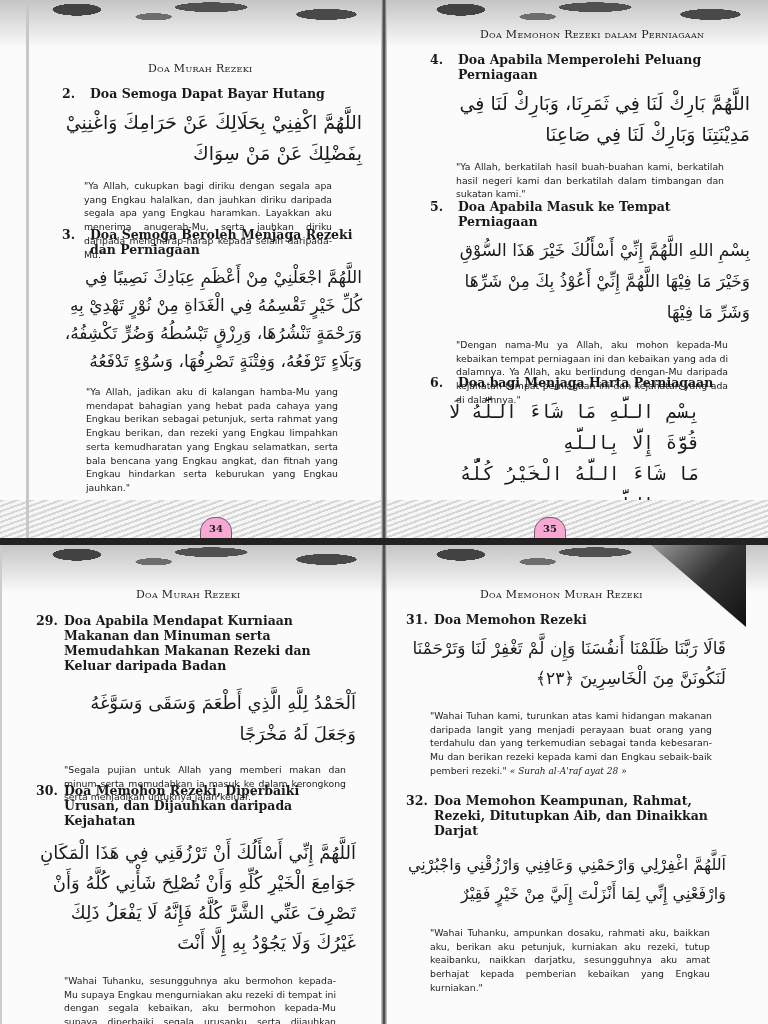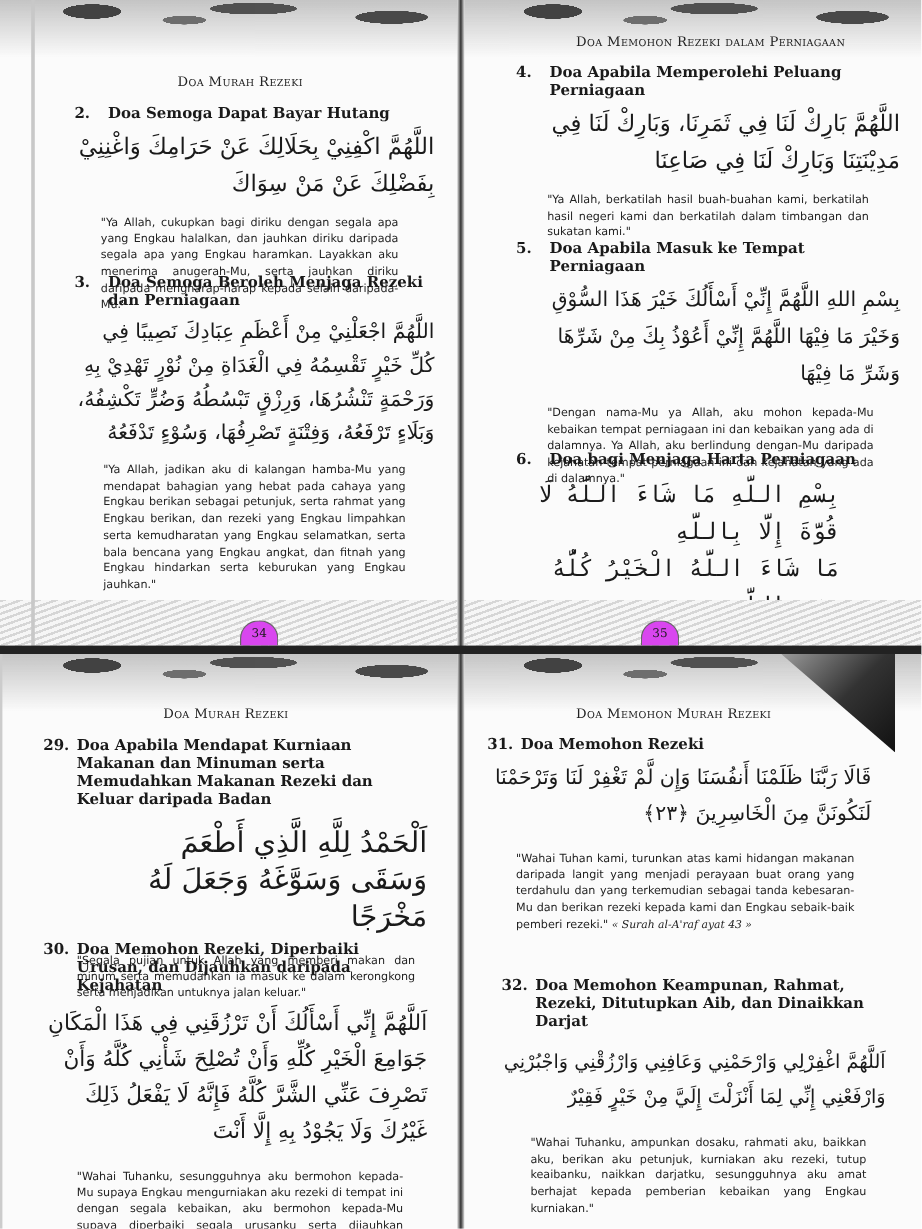--- a/index.html
+++ b/index.html
@@ -19,21 +19,21 @@
   .deco { position:absolute; top:0; left:0; right:0; height:48px;
           background:
             radial-gradient(ellipse 40px 10px at 20% 20%, #222 0 60%, transparent 61%),
             radial-gradient(ellipse 60px 8px at 55% 15%, #333 0 60%, transparent 61%),
             radial-gradient(ellipse 50px 9px at 85% 30%, #2a2a2a 0 60%, transparent 61%),
             radial-gradient(ellipse 30px 6px at 40% 35%, #555 0 60%, transparent 61%),
             linear-gradient(to bottom, #bbb, rgba(255,255,255,0));
           opacity:0.85; }
   .foot-deco { position:absolute; left:0; right:0; bottom:0; height:40px;
           background:repeating-linear-gradient(160deg, #d6d6d6 0 2px, #f6f6f6 2px 5px); }
-  .page-num { position:absolute; bottom:2px; width:30px; height:20px; border-radius:15px 15px 0 0; background:#d946ef; border:1px solid #666; border-bottom:none; font-size:10px; text-align:center; line-height:22px; font-weight:normal; }
+  .page-num { position:absolute; bottom:2px; width:30px; height:20px; border-radius:15px 15px 0 0; background:#f9a8d4; border:1px solid #666; border-bottom:none; font-size:10px; text-align:center; line-height:22px; font-weight:bold; }
 
   .running-head { position:absolute; top:62px; font-size:11px; letter-spacing:0.3px; font-variant:small-caps; color:#222; }
   .p34 .running-head { left:148px; }
   .p35 .running-head { left:96px; }
   .p-left2 .running-head { left:136px; top:43px; }
   .p-right2 .running-head { left:96px; top:43px; }
 
   .section { position:absolute; }
   .sec-title { font-weight:bold; font-size:12.5px; line-height:15px; display:flex; }
   .sec-title .num { width:28px; flex:0 0 28px; }
@@ -116,21 +116,21 @@
 
 <div class="page p-left2">
   <div class="deco"></div>
   <div class="running-head">Doa Murah Rezeki</div>
 
   <div class="section" style="left:36px; top:68px; width:320px;">
     <div class="sec-title">
       <span class="num">29.</span>
       <span>Doa Apabila Mendapat Kurniaan Makanan dan Minuman serta Memudahkan Makanan Rezeki dan Keluar daripada Badan</span>
     </div>
-    <div class="arabic" style="margin-top:14px; font-size:24px;margin-left:44px;">اَلْحَمْدُ لِلَّهِ الَّذِي أَطْعَمَ وَسَقَى وَسَوَّغَهُ وَجَعَلَ لَهُ مَخْرَجًا</div>
+    <div class="arabic" style="margin-top:14px; font-size:18px;margin-left:44px;">اَلْحَمْدُ لِلَّهِ الَّذِي أَطْعَمَ وَسَقَى وَسَوَّغَهُ وَجَعَلَ لَهُ مَخْرَجًا</div>
     <div class="translation" style="margin-left:28px; margin-top:14px; width:282px;">"Segala pujian untuk Allah yang memberi makan dan minum serta memudahkan ia masuk ke dalam kerongkong serta menjadikan untuknya jalan keluar."</div>
   </div>
 
   <div class="section" style="left:36px; top:238px; width:320px;">
     <div class="sec-title">
       <span class="num">30.</span>
       <span>Doa Memohon Rezeki, Diperbaiki Urusan, dan Dijauhkan daripada Kejahatan</span>
     </div>
     <div class="arabic" style="font-size:18px; line-height:30px; margin-top:10px;">اَللَّهُمَّ إِنِّي أَسْأَلُكَ أَنْ تَرْزُقَنِي فِي هَذَا الْمَكَانِ جَوَامِعَ الْخَيْرِ كُلِّهِ وَأَنْ تُصْلِحَ شَأْنِي كُلَّهُ وَأَنْ تَصْرِفَ عَنِّي الشَّرَّ كُلَّهُ فَإِنَّهُ لَا يَفْعَلُ ذَلِكَ غَيْرُكَ وَلَا يَجُوْدُ بِهِ إِلَّا أَنْتَ</div>
     <div class="translation" style="margin-left:28px; margin-top:16px; width:272px;">"Wahai Tuhanku, sesungguhnya aku bermohon kepada-Mu supaya Engkau mengurniakan aku rezeki di tempat ini dengan segala kebaikan, aku bermohon kepada-Mu supaya diperbaiki segala urusanku serta dijauhkan daripadaku semua kejahatan, kerana sesungguhnya tiada sesiapa yang mampu berbuat demikian selain daripada Engkau."</div>
@@ -143,25 +143,25 @@
   <div class="running-head">Doa Memohon Murah Rezeki</div>
 
   <div class="section" style="left:22px; top:67px; width:320px;">
     <div class="sec-title">
       <span class="num">31.</span>
       <span>Doa Memohon Rezeki</span>
     </div>
     <div class="arabic" style="font-size:17px; line-height:30px; ">قَالَا رَبَّنَا ظَلَمْنَا أَنفُسَنَا وَإِن لَّمْ تَغْفِرْ لَنَا وَتَرْحَمْنَا لَنَكُونَنَّ مِنَ الْخَاسِرِينَ ﴿٢٣﴾</div>
     <div class="translation" style="margin-left:24px; margin-top:16px; width:282px;">
       <span>"Wahai Tuhan kami, turunkan atas kami hidangan makanan daripada langit yang menjadi perayaan buat orang yang terdahulu dan yang terkemudian sebagai tanda kebesaran-Mu dan berikan rezeki kepada kami dan Engkau sebaik-baik pemberi rezeki."</span>
-      <span class="ref">« Surah al-A'raf ayat 43 »</span>
+      <span class="ref">« Surah al-A'raf ayat 28 »</span>
     </div>
   </div>
 
-  <div class="section" style="left:22px; top:268px; width:320px;margin-left:12px;">
+  <div class="section" style="left:22px; top:248px; width:320px;">
     <div class="sec-title">
       <span class="num">32.</span>
       <span>Doa Memohon Keampunan, Rahmat, Rezeki, Ditutupkan Aib, dan Dinaikkan Darjat</span>
     </div>
     <div class="arabic" style="font-size:16px; line-height:29px; margin-top:12px;">اَللَّهُمَّ اغْفِرْلِي وَارْحَمْنِي وَعَافِنِي وَارْزُقْنِي وَاجْبُرْنِي وَارْفَعْنِي إِنِّي لِمَا أَنْزَلْتَ إِلَيَّ مِنْ خَيْرٍ فَقِيْرٌ</div>
     <div class="translation" style="margin-left:24px; margin-top:18px; width:280px;">"Wahai Tuhanku, ampunkan dosaku, rahmati aku, baikkan aku, berikan aku petunjuk, kurniakan aku rezeki, tutup keaibanku, naikkan darjatku, sesungguhnya aku amat berhajat kepada pemberian kebaikan yang Engkau kurniakan."</div>
   </div>
 
 </div>
 

